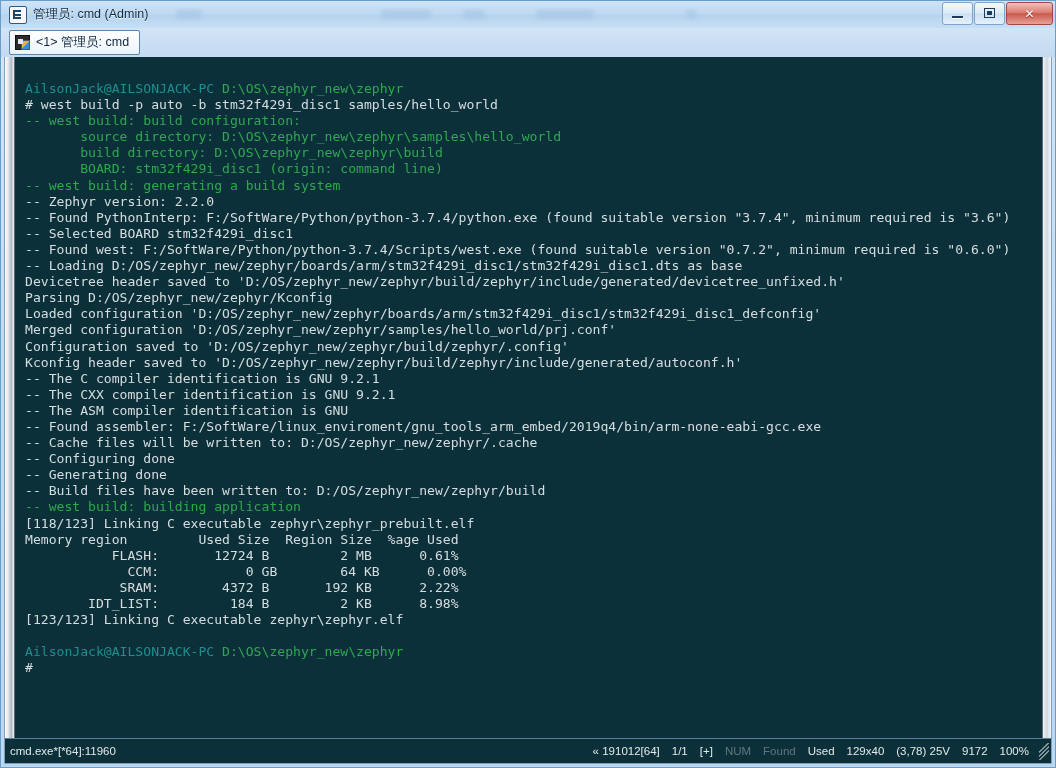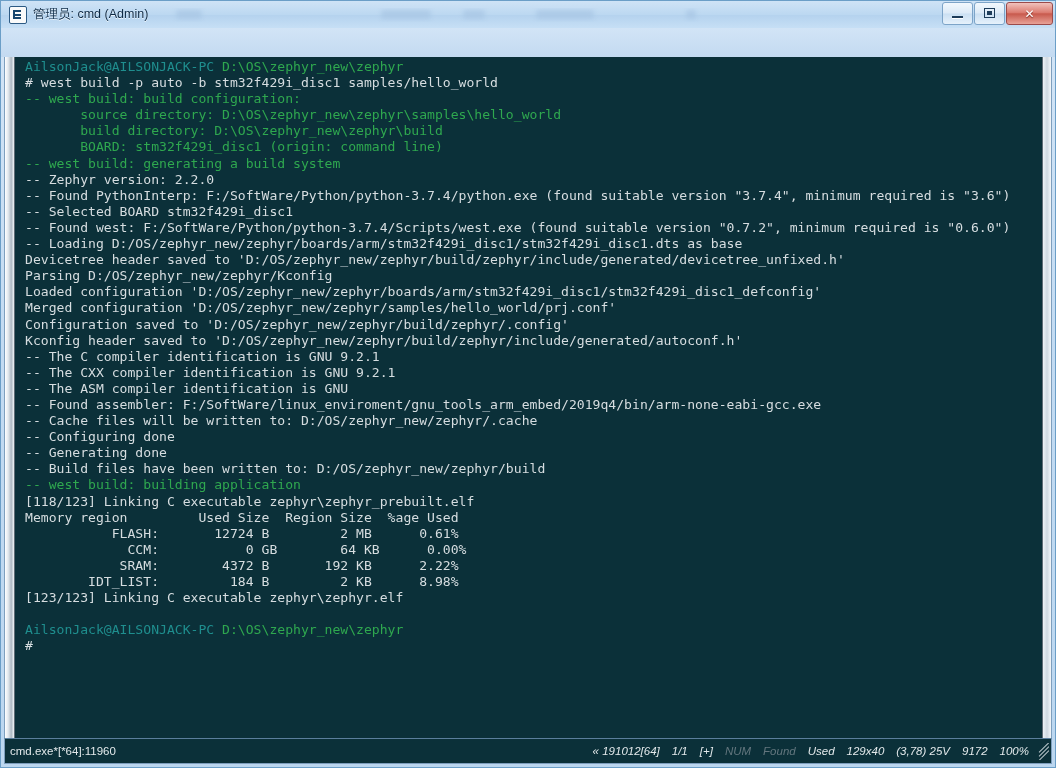--- a/index.html
+++ b/index.html
@@ -171,21 +171,21 @@
     width:9px;flex:0 0 9px;
     background:linear-gradient(90deg,#f4f7fa 0%,#dfe6ec 30%,#b9c3cc 60%,#eef2f6 100%);
     border-right:1px solid #5f6b75;
   }
   .vscroll-left .thumb{
     width:100%;height:100%;
     background:linear-gradient(90deg,#ffffff 0%,#e2e8ee 35%,#aeb9c3 70%,#f2f5f8 100%);
   }
   .console{
     flex:1;position:relative;background:#0b3039;overflow:hidden;
-    padding:2px 0 0 10px;box-sizing:border-box;
+    padding:24px 0 0 10px;box-sizing:border-box;
   }
   .term{
     font-family:"DejaVu Sans Mono","Liberation Mono",monospace;
     font-size:13.1px;line-height:16.1px;white-space:pre;
     letter-spacing:0px;
   }
   .term .l{display:block;height:16.1px;}
   .c-white{color:#d6dde0;}
   .c-green{color:#2fa84f;}
   .c-cyan{color:#1f8e8e;}
@@ -203,21 +203,21 @@
   .statusbar{
     height:19px;flex:0 0 19px;margin:0 3px 3px 3px;
     background:#0b3039;border:1px solid #7e9fbe;border-top:1px solid #5b7e9c;
     display:flex;align-items:center;
     font-family:"Liberation Sans", sans-serif;font-size:11.5px;color:#e3e9eb;
     box-sizing:border-box;padding:12px 2px;
   }
   .sb-left{padding-left:3px;white-space:nowrap;}
   .sb-spacer{flex:1;}
   .sb-cell{
-    padding:0 6px;white-space:nowrap;height:17px;display:flex;align-items:center;font-style:italic;
+    padding:0 6px;white-space:nowrap;height:17px;display:flex;align-items:center;
   }
   .sb-dim{color:#63767e;text-align:center;}
   .sb-grip{
     width:14px;height:17px;position:relative;overflow:hidden;flex:0 0 14px;
   }
   .sb-grip i{position:absolute;width:14px;height:1px;background:#b9c6cb;transform:rotate(-45deg);}
   .sb-grip i:nth-child(1){top:4px;left:2px;}
   .sb-grip i:nth-child(2){top:8px;left:2px;}
   .sb-grip i:nth-child(3){top:12px;left:2px;}
 </style>
@@ -244,20 +244,24 @@
           <span class="restore-o"></span>
           <span class="restore-i"></span>
         </div>
       <div class="winbtn close">
         <span class="glyph">✕</span>
       </div>
     </div>
   </div>
 
   <div class="tabbar">
+    <div class="tab">
+      <span class="tabicon"></span>
+      <span>&lt;1&gt; 管理员: cmd</span>
+    </div>
     <div class="tabrest"></div>
   </div>
 
   <div class="console-wrap">
     <div class="vscroll-left">
       <div class="thumb"></div>
     </div>
 
     <div class="console">
       <div class="term" id="term"><span class="l"><span class="c-cyan">AilsonJack@AILSONJACK-PC </span><span class="c-green">D:\OS\zephyr_new\zephyr</span></span><span class="l"><span class="c-white"># west build -p auto -b stm32f429i_disc1 samples/hello_world</span></span><span class="l"><span class="c-green">-- west build: build configuration:</span></span><span class="l"><span class="c-green">       source directory: D:\OS\zephyr_new\zephyr\samples\hello_world</span></span><span class="l"><span class="c-green">       build directory: D:\OS\zephyr_new\zephyr\build</span></span><span class="l"><span class="c-green">       BOARD: stm32f429i_disc1 (origin: command line)</span></span><span class="l"><span class="c-green">-- west build: generating a build system</span></span><span class="l"><span class="c-white">-- Zephyr version: 2.2.0</span></span><span class="l"><span class="c-white">-- Found PythonInterp: F:/SoftWare/Python/python-3.7.4/python.exe (found suitable version "3.7.4", minimum required is "3.6")</span></span><span class="l"><span class="c-white">-- Selected BOARD stm32f429i_disc1</span></span><span class="l"><span class="c-white">-- Found west: F:/SoftWare/Python/python-3.7.4/Scripts/west.exe (found suitable version "0.7.2", minimum required is "0.6.0")</span></span><span class="l"><span class="c-white">-- Loading D:/OS/zephyr_new/zephyr/boards/arm/stm32f429i_disc1/stm32f429i_disc1.dts as base</span></span><span class="l"><span class="c-white">Devicetree header saved to 'D:/OS/zephyr_new/zephyr/build/zephyr/include/generated/devicetree_unfixed.h'</span></span><span class="l"><span class="c-white">Parsing D:/OS/zephyr_new/zephyr/Kconfig</span></span><span class="l"><span class="c-white">Loaded configuration 'D:/OS/zephyr_new/zephyr/boards/arm/stm32f429i_disc1/stm32f429i_disc1_defconfig'</span></span><span class="l"><span class="c-white">Merged configuration 'D:/OS/zephyr_new/zephyr/samples/hello_world/prj.conf'</span></span><span class="l"><span class="c-white">Configuration saved to 'D:/OS/zephyr_new/zephyr/build/zephyr/.config'</span></span><span class="l"><span class="c-white">Kconfig header saved to 'D:/OS/zephyr_new/zephyr/build/zephyr/include/generated/autoconf.h'</span></span><span class="l"><span class="c-white">-- The C compiler identification is GNU 9.2.1</span></span><span class="l"><span class="c-white">-- The CXX compiler identification is GNU 9.2.1</span></span><span class="l"><span class="c-white">-- The ASM compiler identification is GNU</span></span><span class="l"><span class="c-white">-- Found assembler: F:/SoftWare/linux_enviroment/gnu_tools_arm_embed/2019q4/bin/arm-none-eabi-gcc.exe</span></span><span class="l"><span class="c-white">-- Cache files will be written to: D:/OS/zephyr_new/zephyr/.cache</span></span><span class="l"><span class="c-white">-- Configuring done</span></span><span class="l"><span class="c-white">-- Generating done</span></span><span class="l"><span class="c-white">-- Build files have been written to: D:/OS/zephyr_new/zephyr/build</span></span><span class="l"><span class="c-green">-- west build: building application</span></span><span class="l"><span class="c-white">[118/123] Linking C executable zephyr\zephyr_prebuilt.elf</span></span><span class="l"><span class="c-white">Memory region         Used Size  Region Size  %age Used</span></span><span class="l"><span class="c-white">           FLASH:       12724 B         2 MB      0.61%</span></span><span class="l"><span class="c-white">             CCM:           0 GB        64 KB      0.00%</span></span><span class="l"><span class="c-white">            SRAM:        4372 B       192 KB      2.22%</span></span><span class="l"><span class="c-white">        IDT_LIST:         184 B         2 KB      8.98%</span></span><span class="l"><span class="c-white">[123/123] Linking C executable zephyr\zephyr.elf</span></span><span class="l"><span class="c-white"></span></span><span class="l"><span class="c-cyan">AilsonJack@AILSONJACK-PC </span><span class="c-green">D:\OS\zephyr_new\zephyr</span></span><span class="l"><span class="c-white">#</span></span></div>

